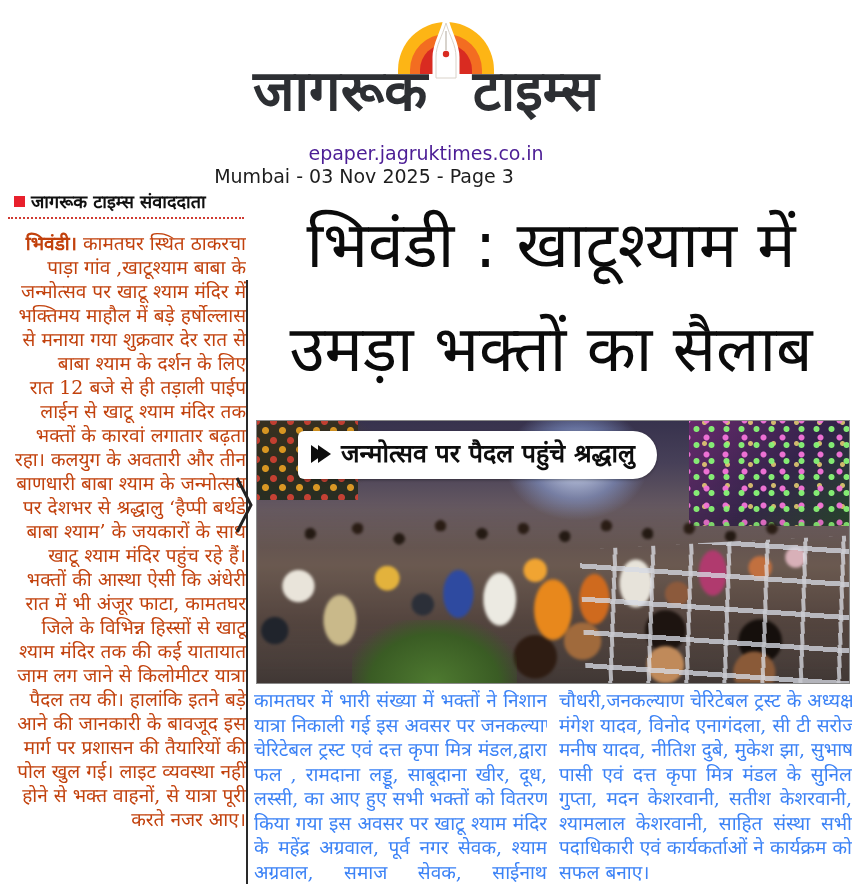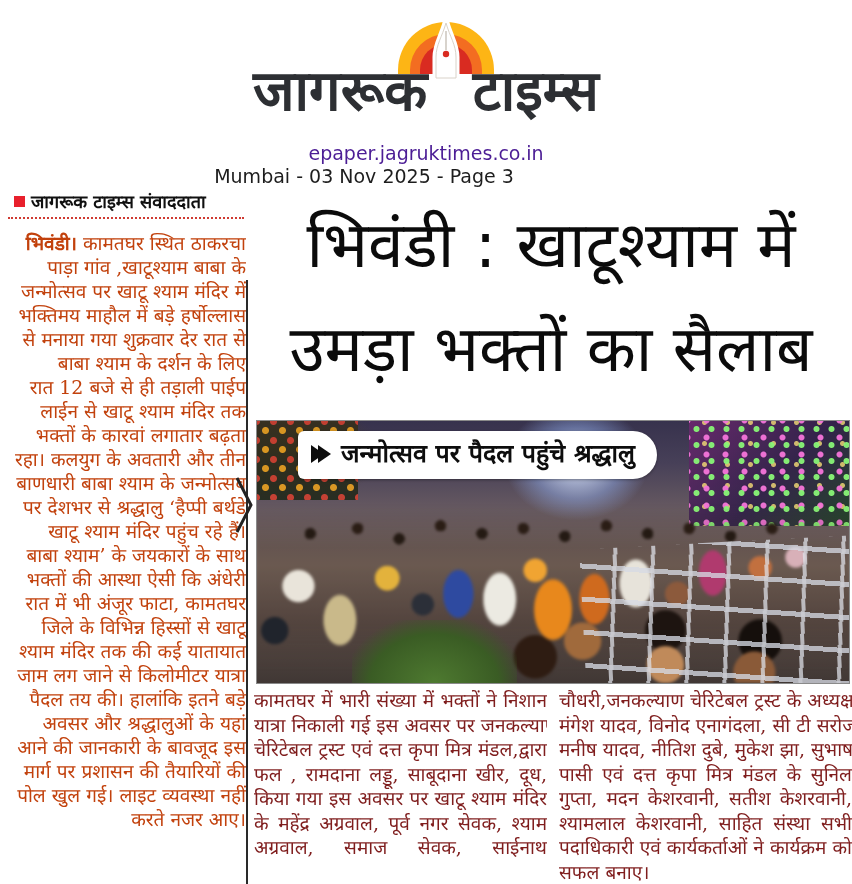--- a/index.html
+++ b/index.html
@@ -132,21 +132,21 @@
   }
   .tri{width:0;height:0;border-top:9px solid transparent;border-bottom:9px solid transparent;border-left:13px solid #0d0d0d;}
   .tri + .tri{margin-left:-6px;}
   .caption-text{
     font-weight:bold;font-size:25px;line-height:28px;color:#0d0d0d;white-space:nowrap;
     font-family:"DejaVu Sans","Liberation Sans",sans-serif;
   }
   
   .bottom-cols{position:absolute;left:254px;top:688px;width:598px;height:196px;display:flex;gap:12px;}
   .bcol{width:293px;overflow:hidden;}
-  .bcol .tl{font-size:19px;line-height:24.5px;white-space:nowrap;text-align:justify;text-align-last:justify;color:#7f1d1d;}
+  .bcol .tl{font-size:19px;line-height:24.5px;white-space:nowrap;text-align:justify;text-align-last:justify;color:#3b82f6;}
   .bcol-right .tl:last-child{text-align-last:left;}
 </style>
 </head>
 <body>
 
 <div class="masthead">
   <div class="logo-icon">
     <svg width="96" height="102" viewBox="0 0 96 102" xmlns="http://www.w3.org/2000/svg">
       <path d="M0 50 A48 48 0 0 1 96 50 L96 54 L0 54 Z" fill="#FDB515"></path>
       <path d="M12 50 A36 36 0 0 1 84 50 L84 54 L12 54 Z" fill="#F36D21"></path>
@@ -178,32 +178,32 @@
       <div class="tl">जन्मोत्सव पर खाटू श्याम मंदिर में</div>
       <div class="tl">भक्तिमय माहौल में बड़े हर्षोल्लास</div>
       <div class="tl">से मनाया गया  शुक्रवार देर रात से</div>
       <div class="tl">बाबा श्याम के दर्शन के लिए</div>
       <div class="tl">रात 12 बजे से ही तड़ाली पाईप</div>
       <div class="tl">लाईन से खाटू श्याम मंदिर तक</div>
       <div class="tl">भक्तों के कारवां लगातार बढ़ता</div>
       <div class="tl">रहा। कलयुग के अवतारी और तीन</div>
       <div class="tl">बाणधारी बाबा श्याम के जन्मोत्सव</div>
       <div class="tl">पर देशभर से श्रद्धालु ‘हैप्पी बर्थडे</div>
+      <div class="tl">बाबा श्याम’ के जयकारों के साथ</div>
       <div class="tl">खाटू श्याम मंदिर पहुंच रहे हैं।</div>
-      <div class="tl">बाबा श्याम’ के जयकारों के साथ</div>
       <div class="tl">भक्तों की आस्था ऐसी कि अंधेरी</div>
       <div class="tl">रात में भी अंजूर फाटा, कामतघर</div>
       <div class="tl">जिले के विभिन्न हिस्सों से खाटू</div>
       <div class="tl">श्याम मंदिर तक की कई यातायात</div>
       <div class="tl">जाम लग जाने से किलोमीटर यात्रा</div>
       <div class="tl">पैदल तय की। हालांकि इतने बड़े</div>
-      <div class="tl">अवसर और श्रद्धालुओं के यहां</div>
       <div class="tl">आने की जानकारी के बावजूद इस</div>
       <div class="tl">मार्ग पर प्रशासन की तैयारियों की</div>
       <div class="tl">पोल खुल गई। लाइट व्यवस्था नहीं</div>
+      <div class="tl">होने से भक्त वाहनों, से  यात्रा पूरी</div>
       <div class="tl">करते नजर आए।</div>
     </div>
 </div>
 
 <div class="col-rule"></div>
 <div class="brace">
   <svg width="18" height="56" viewBox="0 0 18 56" xmlns="http://www.w3.org/2000/svg">
     <polyline points="1,1 15,28 1,55" fill="none" stroke="#222222" stroke-width="3"></polyline>
   </svg>
 </div>
@@ -227,20 +227,21 @@
     <span class="caption-text">जन्मोत्सव पर पैदल पहुंचे श्रद्धालु</span>
   </div>
 </div>
 
 <div class="bottom-cols">
   <div class="bcol bcol-left">
       <div class="tl">कामतघर में भारी संख्या में  भक्तों ने निशान</div>
       <div class="tl">यात्रा निकाली गई इस अवसर पर जनकल्याण</div>
       <div class="tl">चेरिटेबल ट्रस्ट एवं दत्त कृपा मित्र मंडल,द्वारा</div>
       <div class="tl">फल , रामदाना लड्डू, साबूदाना खीर, दूध,</div>
+      <div class="tl">लस्सी, का आए हुए सभी भक्तों को वितरण</div>
       <div class="tl">किया गया इस अवसर पर खाटू श्याम मंदिर</div>
       <div class="tl">के महेंद्र अग्रवाल, पूर्व नगर सेवक, श्याम</div>
       <div class="tl">अग्रवाल, समाज सेवक, साईनाथ</div>
     </div>
   <div class="bcol bcol-right">
       <div class="tl">चौधरी,जनकल्याण चेरिटेबल ट्रस्ट के अध्यक्ष</div>
       <div class="tl">मंगेश यादव, विनोद एनागंदला, सी टी सरोज,</div>
       <div class="tl">मनीष यादव, नीतिश दुबे, मुकेश झा, सुभाष</div>
       <div class="tl">पासी एवं दत्त कृपा मित्र मंडल के सुनिल</div>
       <div class="tl">गुप्ता, मदन केशरवानी, सतीश केशरवानी,</div>

